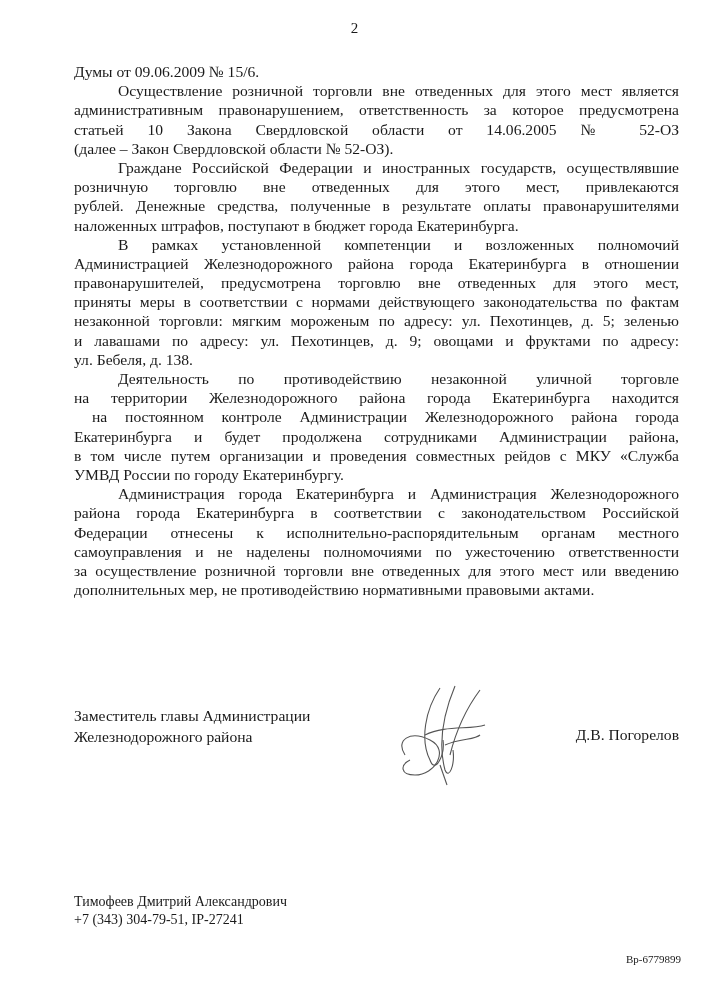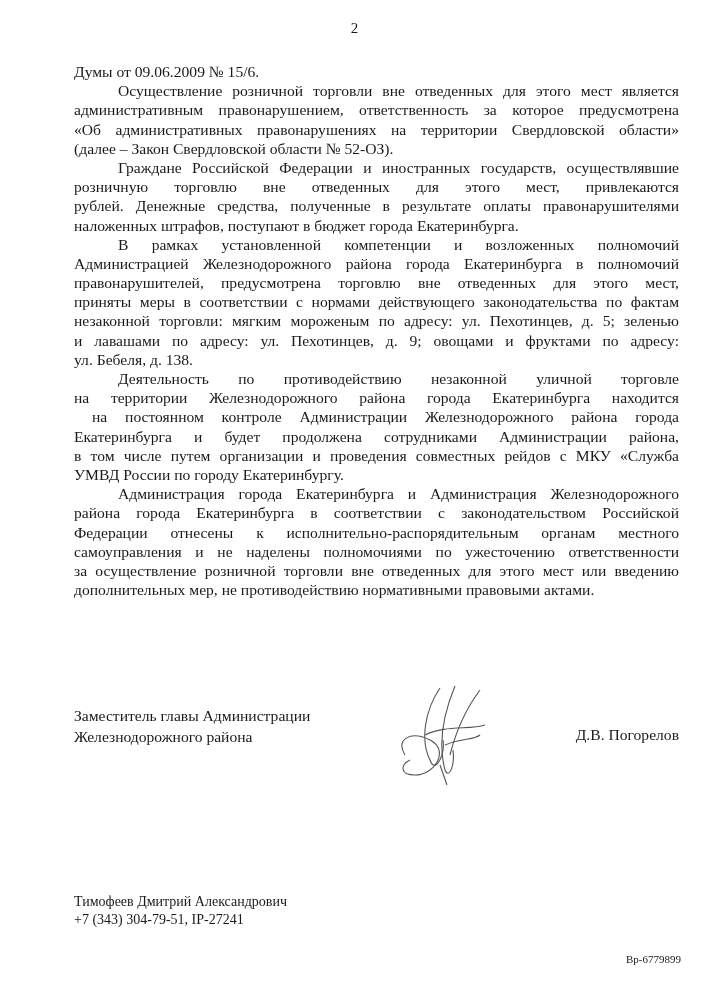--- a/index.html
+++ b/index.html
@@ -24,32 +24,32 @@
 
 <div class="page-num">2</div>
 
 <div class="body-text" id="body-text">
     <div>
       <span class="line last" style="white-space: normal;">Думы от 09.06.2009 № 15/6.</span>
     </div>
     <div>
       <span class="line indent" style="white-space: normal;">Осуществление розничной торговли вне отведенных для этого мест является</span>
       <span class="line" style="white-space: normal;">административным правонарушением, ответственность за которое предусмотрена</span>
-      <span class="line" style="white-space: normal;">«Об административных правонарушениях на территории Свердловской области»</span>
+      <span class="line" style="white-space: normal;">статьей 10 Закона Свердловской области от 14.06.2005 № 52-ОЗ</span>
       <span class="line last" style="white-space: normal;">(далее – Закон Свердловской области № 52-ОЗ).</span>
     </div>
     <div>
       <span class="line indent" style="white-space: normal;">Граждане Российской Федерации и иностранных государств, осуществлявшие</span>
       <span class="line" style="white-space: normal;">розничную торговлю вне отведенных для этого мест, привлекаются</span>
       <span class="line" style="white-space: normal;">рублей. Денежные средства, полученные в результате оплаты правонарушителями</span>
       <span class="line last" style="white-space: normal;">наложенных штрафов, поступают в бюджет города Екатеринбурга.</span>
     </div>
     <div>
       <span class="line indent" style="white-space: normal;">В рамках установленной компетенции и возложенных полномочий</span>
-      <span class="line" style="white-space: normal;">Администрацией Железнодорожного района города Екатеринбурга в полномочий</span>
+      <span class="line" style="white-space: normal;">Администрацией Железнодорожного района города Екатеринбурга в отношении</span>
       <span class="line" style="white-space: normal;">правонарушителей, предусмотрена торговлю вне отведенных для этого мест,</span>
       <span class="line" style="white-space: normal;">приняты меры в соответствии с нормами действующего законодательства по фактам</span>
       <span class="line" style="white-space: normal;">незаконной торговли: мягким мороженым по адресу: ул. Пехотинцев, д. 5; зеленью</span>
       <span class="line" style="white-space: normal;">и лавашами по адресу: ул. Пехотинцев, д. 9; овощами и фруктами по адресу:</span>
       <span class="line last" style="white-space: normal;">ул. Бебеля, д. 138.</span>
     </div>
     <div>
       <span class="line indent" style="white-space: normal;">Деятельность по противодействию незаконной уличной торговле</span>
       <span class="line" style="white-space: normal;">на территории Железнодорожного района города Екатеринбурга находится</span>
       <span class="line" style="white-space: normal; margin-left: 18px;">на постоянном контроле Администрации Железнодорожного района города</span>

